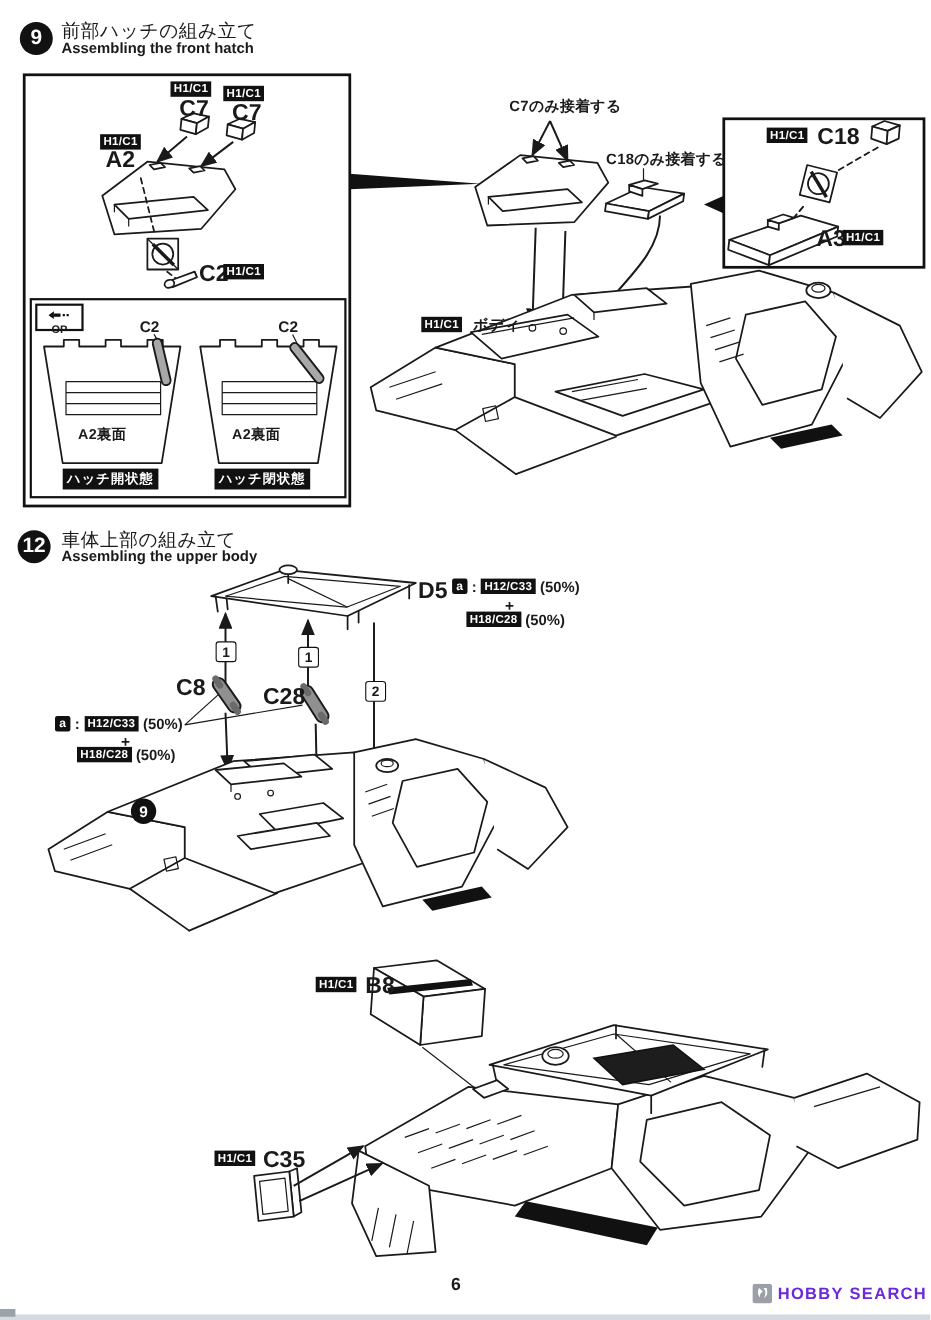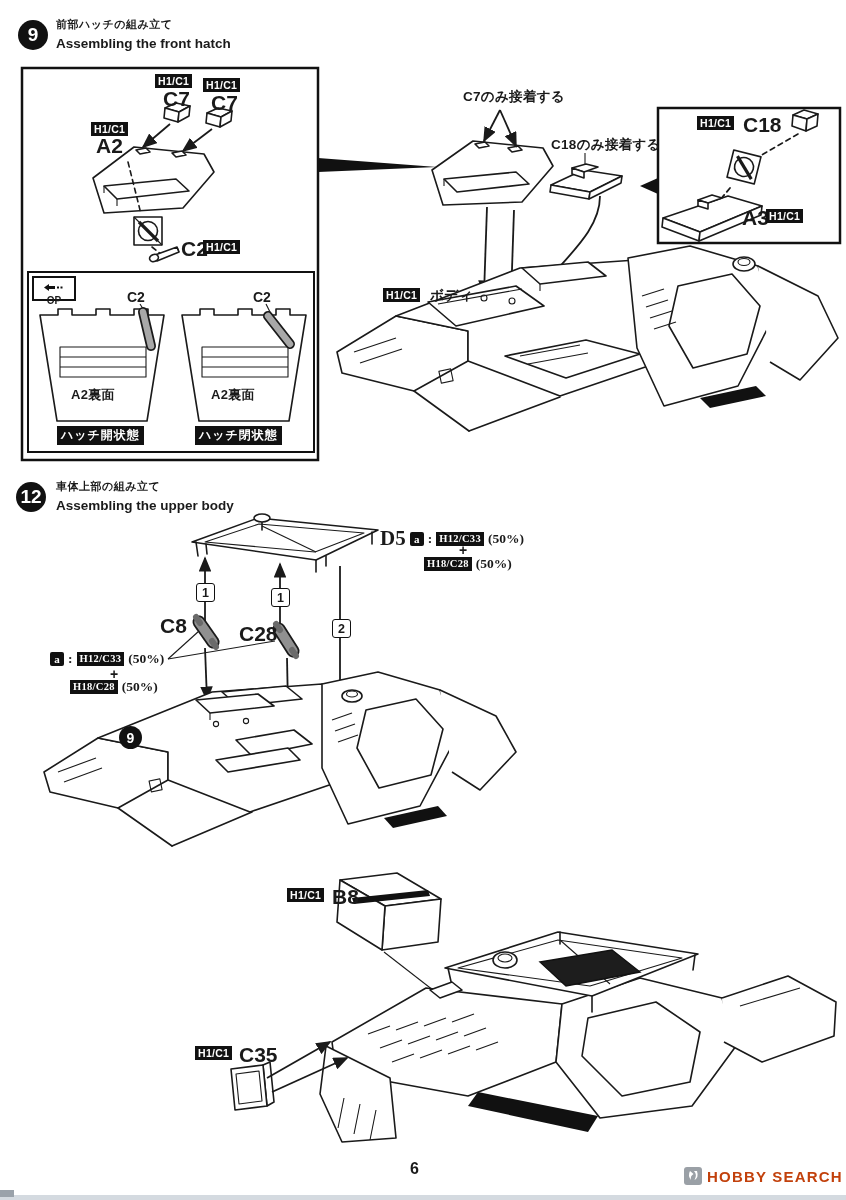--- a/index.html
+++ b/index.html
@@ -10,40 +10,40 @@
   
   .ln{fill:none;stroke:#1a1a1a;stroke-width:1.6;stroke-linejoin:round;stroke-linecap:round;}
   .fw{fill:#ffffff;stroke:#1a1a1a;stroke-width:1.6;stroke-linejoin:round;}
   .thin{fill:none;stroke:#1a1a1a;stroke-width:1.1;stroke-linejoin:round;}
   .ar{fill:none;stroke:#1a1a1a;stroke-width:1.8;}
   .dash{stroke-dasharray:5 4;}
   .blk{fill:#111;stroke:none;}
   
   .step-badge{width:30px;height:30px;border-radius:50%;background:#111;color:#fff;
     font-weight:bold;font-size:19px;display:flex;align-items:center;justify-content:center;}
-  .title-jp{font-size:11px;font-weight:bold;letter-spacing:.5px;}
+  .title-jp{font-size:17px;font-weight:normal;letter-spacing:.5px;}
   .title-en{font-size:13.5px;font-weight:bold;}
   .tag{display:inline-block;background:#111;color:#fff;font-weight:bold;font-size:10.5px;
     padding:0 3px;line-height:14px;letter-spacing:.3px;}
   .part-lbl{font-weight:bold;font-size:21px;}
   .part-lbl-sm{font-weight:bold;font-size:14px;}
   .jp-note{font-weight:bold;font-size:13px;letter-spacing:.3px;}
   .blackcap{display:inline-block;background:#111;color:#fff;font-weight:bold;font-size:12px;
     padding:1px 4px;letter-spacing:1px;}
   .op-box{width:44px;height:25px;border:2px solid #111;box-sizing:border-box;text-align:center;}
   .op-box .op-txt{font-size:10px;font-weight:bold;line-height:9px;}
   .numbox{width:17px;height:17px;border:1.6px solid #111;border-radius:3px;background:#fff;
     font-weight:bold;font-size:12.5px;display:flex;align-items:center;justify-content:center;}
   .circ-ref{width:23px;height:23px;border-radius:50%;background:#111;color:#fff;
     font-weight:bold;font-size:14px;display:flex;align-items:center;justify-content:center;}
-  .mixrow{display:flex;align-items:center;gap:4px;font-weight:bold;font-size:13.5px;font-family:Liberation Serif, serif;}
+  .mixrow{display:flex;align-items:flex-start;gap:4px;font-weight:bold;font-size:13.5px;}
   .abadge{display:inline-flex;width:14px;height:14px;background:#111;color:#fff;border-radius:2px;
     font-size:11px;font-weight:bold;align-items:center;justify-content:center;}
   .pagenum{font-size:16px;font-weight:bold;}
-  .brand{display:flex;align-items:center;gap:5px;color:#c2410c;font-weight:bold;
+  .brand{display:flex;align-items:center;gap:5px;color:#6d28d9;font-weight:bold;
     font-size:15px;letter-spacing:1.2px;}
   .scan-bottom{position:absolute;left:0;bottom:0;width:100%;height:5px;background:#d4dae0;}
   .scan-corner{position:absolute;left:0;bottom:3px;width:14px;height:7px;background:#9aa2aa;}
 </style>
 </head>
 <body>
 
 <div class="page">
 
   <svg class="layer" width="846" height="1200" viewBox="0 0 846 1200">

